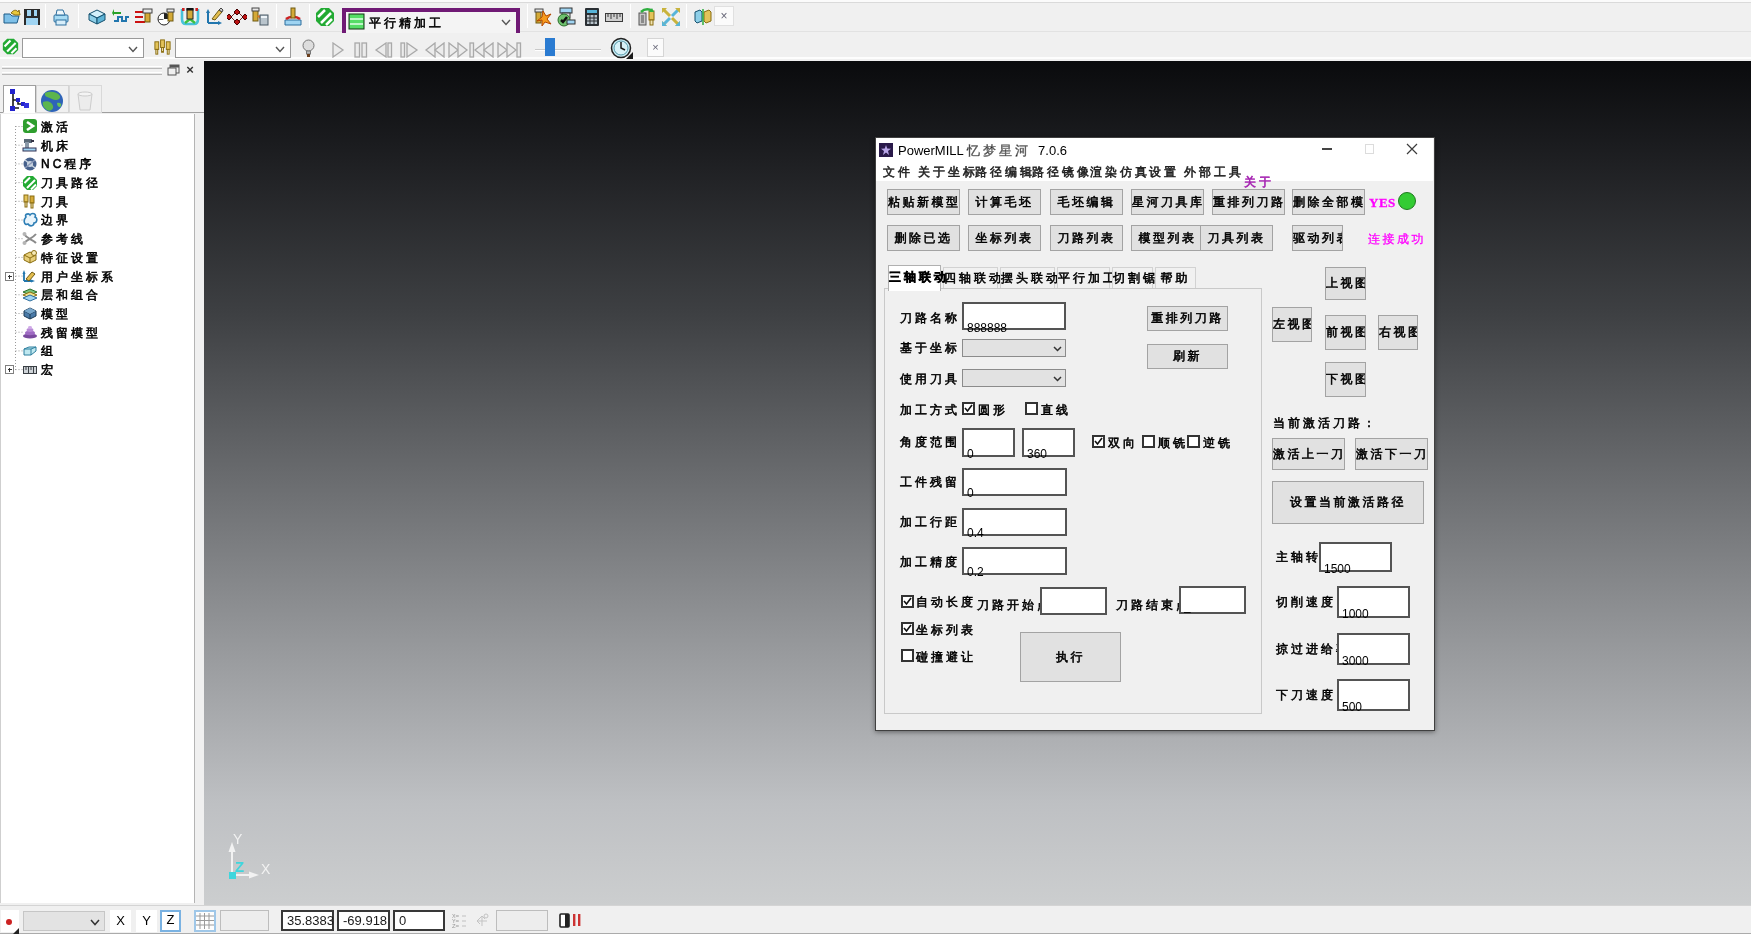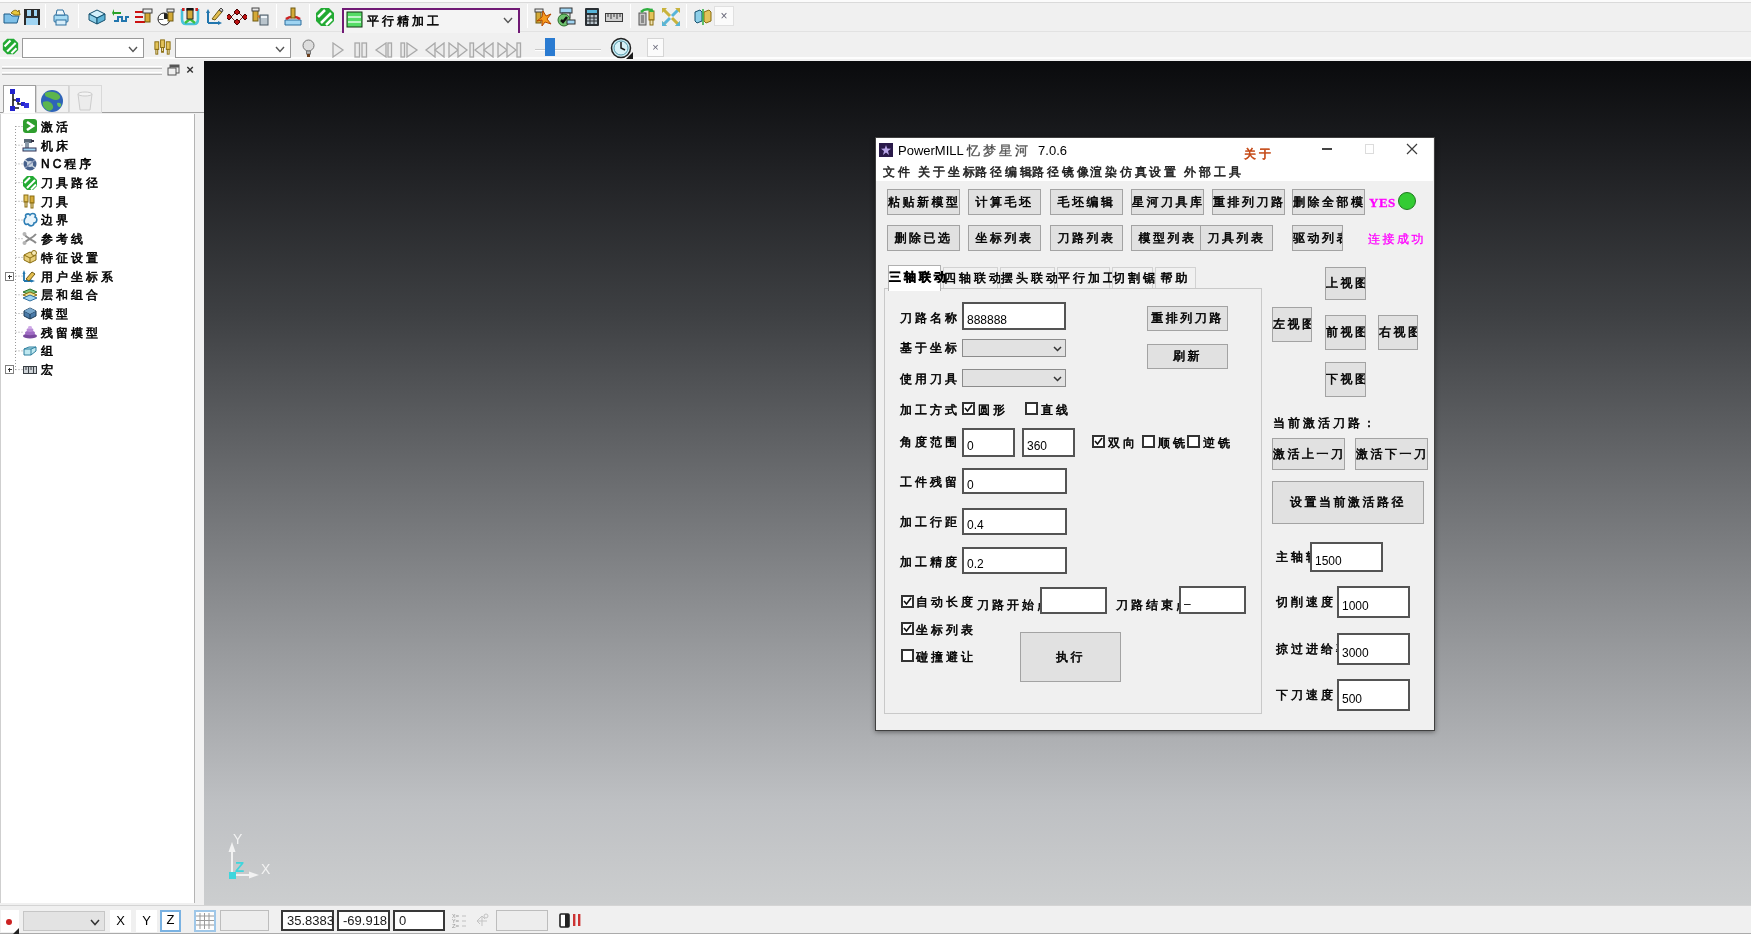--- a/index.html
+++ b/index.html
@@ -23,21 +23,21 @@
 #vp { position:absolute; left:204px; top:61px; width:1547px; height:844px;
   background:linear-gradient(180deg,#0a0b0d 0%,#1b1c1f 10%,#3e4043 30%,#6b6d70 50%,#989a9d 70%,#bec0c3 88%,#cccecf 100%); }
 
 #sb { position:absolute; left:0; top:905px; width:1751px; height:29px; background:#f0f0f0; border-top:1px solid #d4d4d4; border-bottom:1px solid #ababab; }
 .sfield { position:absolute; top:4px; height:21px; background:#fff; border:2px solid #383838; font-size:13px; color:#1a1a1a; padding:1px 4px; }
 .sbtn { position:absolute; top:4px; height:22px; width:21px; background:#f0f0f0; text-align:center; font-size:13px; color:#000; line-height:21px; }
 
 #dlg { position:absolute; left:875px; top:137px; width:560px; height:594px; background:#f0f0f0; border:1px solid #404040; box-shadow:0 1px 5px rgba(0,0,0,.45); }
 #dlg .titlebar { position:absolute; left:0; top:0; width:557px; height:43px; background:#fff; }
 .btn { position:absolute; background:#e1e1e1; border:1px solid #a3a3a3; font-size:12px; color:#000; text-align:center; z-index:2; -webkit-text-stroke:0.55px #000; letter-spacing:2.5px; white-space:nowrap; overflow:hidden; }
-.inp { position:absolute; background:#fff; border:2px solid #545454; font-size:12px; color:#000; padding:4px 3px; z-index:2; }
+.inp { position:absolute; background:#fff; border:2px solid #545454; font-size:12px; color:#000; padding:12px 3px; z-index:2; }
 .cmb { position:absolute; background:#e2e2e2; border:1px solid #8b8b8b; z-index:2; }
 .lbl { position:absolute; font-size:12px; color:#000; white-space:nowrap; z-index:2; -webkit-text-stroke:0.55px currentColor; letter-spacing:3px; }
 .cb { position:absolute; width:13px; height:13px; background:#fff; border:2px solid #333; z-index:2; }
 .mag { position:absolute; color:#f0f; font-size:12px; font-weight:bold; white-space:nowrap; -webkit-text-stroke:0.3px #f0f; letter-spacing:2.5px; }
 </style>
 </head>
 <body>
 <div id="root">
 
 <div id="tb1">
@@ -112,21 +112,21 @@
 <svg class="ticon" style="left:283px" viewBox="0 0 20 20">
         <path d="M2 13 L18 13 L18 18 L2 18 Z" fill="#9fd4f2" stroke="#2d6e9e"></path>
         <path d="M3 12 A9 6 0 0 1 17 12" fill="none" stroke="#cc2222" stroke-width="2.5"></path>
         <rect x="8" y="1" width="4" height="10" fill="#d4a937" stroke="#6e5a12"></rect>
       </svg>
 <span class="tsep" style="left:309px"></span>
 <svg class="ticon" style="left:315px" viewBox="0 0 20 20">
         <path d="M6 1 L14 1 L19 6 L19 14 L14 19 L6 19 L1 14 L1 6 Z" fill="#22aa33"></path>
         <path d="M3 10 L10 3 M6 16 L16 6 M11 18 L17 12" stroke="#fff" stroke-width="2.5"></path>
       </svg>
-<div class="abs" style="left:342px;top:8px;width:178px;height:36px;background:#f4f4f4;border:2px solid #701a75;">
+<div class="abs" style="left:342px;top:8px;width:178px;height:36px;background:#f4f4f4;border:4px solid #701a75;">
         <svg style="position:absolute;left:2px;top:1px" width="17" height="17" viewBox="0 0 17 17">
           <rect x="1" y="1" width="15" height="15" fill="#55dd66" stroke="#123312"></rect>
           <rect x="2" y="5" width="13" height="2" fill="#bff5c8"></rect>
           <rect x="2" y="10" width="13" height="2" fill="#bff5c8"></rect>
         </svg>
         <span style="position:absolute;left:23px;top:3px;font-size:12px;color:#000;-webkit-text-stroke:0.55px #000;letter-spacing:3px">平行精加工</span>
         <svg style="position:absolute;right:5px;top:7px" width="10" height="7" viewBox="0 0 10 7">
           <path d="M1 1 L5 5.5 L9 1" stroke="#555" stroke-width="1.4" fill="none"></path>
         </svg>
       </div>
@@ -462,21 +462,21 @@
 <svg class="abs" style="left:530px;top:5px" width="12" height="12">
         <path d="M1 1 L11 11 M11 1 L1 11" stroke="#3c3c3c" stroke-width="1.2"></path>
       </svg>
 <div class="lbl" style="left:7px;top:26px;color:#1f1f1f">文件</div>
 <div class="lbl" style="left:42px;top:26px;color:#1f1f1f">关于坐标</div>
 <div class="lbl" style="left:99px;top:26px;color:#1f1f1f">路径编辑</div>
 <div class="lbl" style="left:156px;top:26px;color:#1f1f1f">路径镜像</div>
 <div class="lbl" style="left:214px;top:26px;color:#1f1f1f">渲染仿真</div>
 <div class="lbl" style="left:273px;top:26px;color:#1f1f1f">设置</div>
 <div class="lbl" style="left:308px;top:26px;color:#1f1f1f">外部工具</div>
-<div class="lbl" style="left:368px;top:8px;color:#c2410c">关于</div>
+<div class="lbl" style="left:368px;top:36px;color:#a21caf">关于</div>
 <div class="btn" style="left:11px;top:51px;width:73px;height:26px;line-height:24px">粘贴新模型</div>
 <div class="btn" style="left:92px;top:51px;width:73px;height:26px;line-height:24px">计算毛坯</div>
 <div class="btn" style="left:174px;top:51px;width:73px;height:26px;line-height:24px">毛坯编辑</div>
 <div class="btn" style="left:255px;top:51px;width:73px;height:26px;line-height:24px">星河刀具库</div>
 <div class="btn" style="left:336px;top:51px;width:73px;height:26px;line-height:24px">重排列刀路</div>
 <div class="btn" style="left:416px;top:51px;width:73px;height:26px;line-height:24px">删除全部模型</div>
 <div class="btn" style="left:11px;top:87px;width:73px;height:26px;line-height:24px">删除已选</div>
 <div class="btn" style="left:92px;top:87px;width:73px;height:26px;line-height:24px">坐标列表</div>
 <div class="btn" style="left:174px;top:87px;width:73px;height:26px;line-height:24px">刀路列表</div>
 <div class="btn" style="left:255px;top:87px;width:73px;height:26px;line-height:24px">模型列表</div>
@@ -558,21 +558,21 @@
 <div class="btn" style="left:449px;top:129px;width:41px;height:33px;line-height:31px">上视图</div>
 <div class="btn" style="left:396px;top:169px;width:40px;height:35px;line-height:33px">左视图</div>
 <div class="btn" style="left:449px;top:177px;width:41px;height:35px;line-height:33px">前视图</div>
 <div class="btn" style="left:502px;top:177px;width:40px;height:35px;line-height:33px">右视图</div>
 <div class="btn" style="left:449px;top:224px;width:41px;height:35px;line-height:33px">下视图</div>
 <div class="lbl" style="left:397px;top:277px">当前激活刀路：</div>
 <div class="btn" style="left:396px;top:300px;width:73px;height:32px;line-height:30px">激活上一刀路</div>
 <div class="btn" style="left:479px;top:300px;width:73px;height:32px;line-height:30px">激活下一刀路</div>
 <div class="btn" style="left:396px;top:343px;width:152px;height:43px;line-height:41px">设置当前激活路径</div>
 <div class="lbl" style="left:400px;top:411px">主轴转速</div>
-<div class="inp" style="left:434px;top:404px;width:73px;height:30px;line-height:26px">1500</div>
+<div class="inp" style="left:443px;top:404px;width:73px;height:30px;line-height:26px">1500</div>
 <div class="lbl" style="left:400px;top:456px">切削速度</div>
 <div class="inp" style="left:461px;top:448px;width:73px;height:32px;line-height:28px">1000</div>
 <div class="lbl" style="left:400px;top:503px">掠过进给率</div>
 <div class="inp" style="left:461px;top:495px;width:73px;height:32px;line-height:28px">3000</div>
 <div class="lbl" style="left:400px;top:549px">下刀速度</div>
 <div class="inp" style="left:461px;top:541px;width:73px;height:32px;line-height:28px">500</div>
 </div>
 </div>
 
 </body></html>

